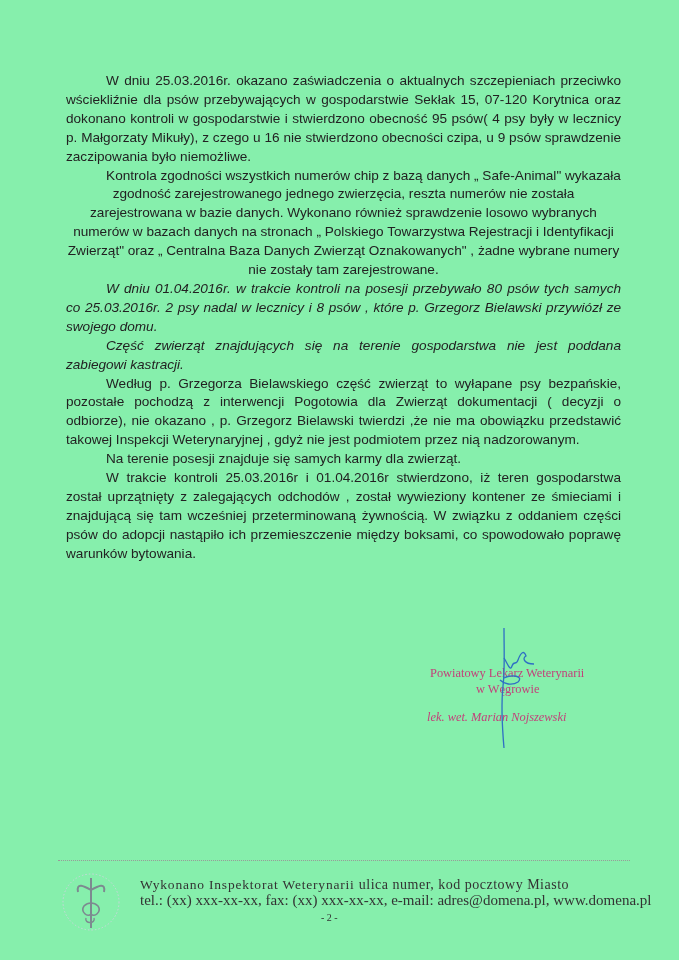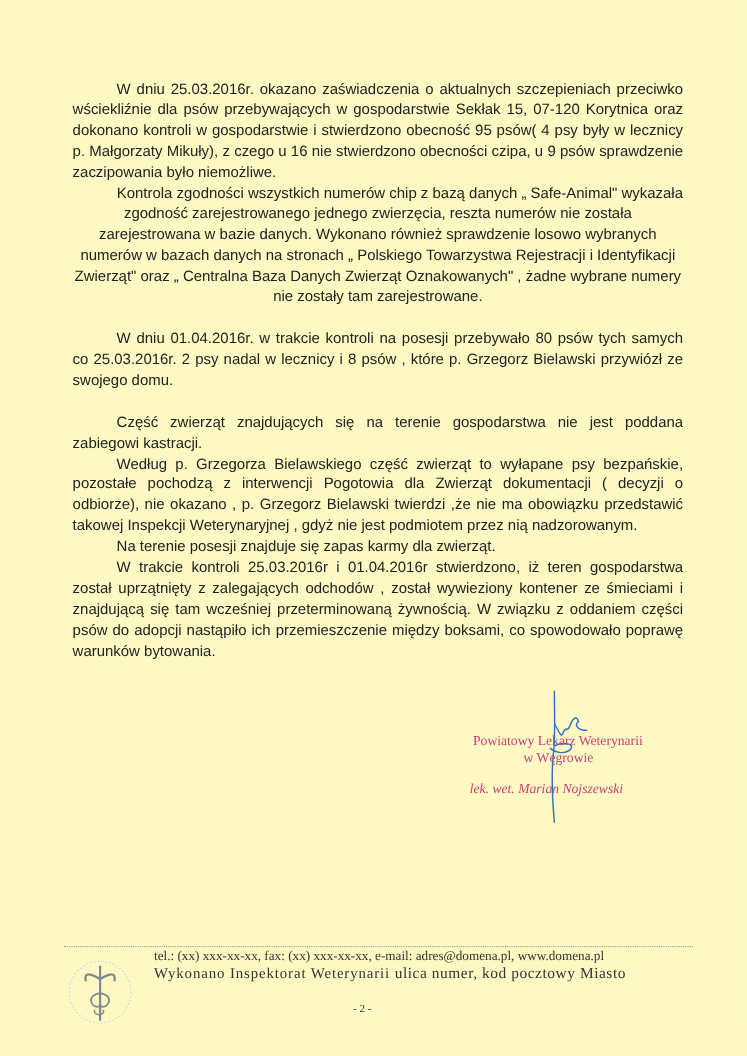--- a/index.html
+++ b/index.html
@@ -1,51 +1,51 @@
 <!DOCTYPE html>
 <html><head>
 <meta charset="utf-8">
 <style>
   html, body { margin: 0; padding: 0; background: #ffffff; }
   body { width: 679px; height: 960px; position: relative; overflow: hidden; }
-  .page { position: absolute; left: 0; top: 0; width: 679px; height: 960px; background: #fef9c3; }
+  .page { position: absolute; left: 0; top: 0; width: 679px; height: 960px; background: #86efac; }
   .body-text {
     position: absolute; left: 66px; top: 72px; width: 555px;
     font-family: "Liberation Sans", sans-serif; font-size: 13.6px; line-height: 18.9px;
     color: #222222;
   }
   .body-text p { margin: 0; text-align: justify; text-indent: 40px; }
-  .body-text p.gap { margin-top: 19px; }
+  .body-text p.gap { margin-top: 0; font-style: italic; }
   .body-text p.narrow { text-align: center; }
   .sig-block { position: absolute; left: 400px; top: 620px; width: 220px; height: 130px; }
   .sig-block .stamp { position: absolute; font-family: "Liberation Serif", serif; color: #c2417a; font-size: 12.4px; white-space: nowrap; }
   .sig-block .l1 { left: 30px; top: 46px; }
   .sig-block .l2 { left: 76px; top: 62px; }
   .sig-block .l3 { left: 27px; top: 90px; font-style: italic; }
   .sig-block svg { position: absolute; left: 0; top: 0; }
   .rule { position: absolute; left: 58px; top: 860px; width: 572px; height: 0; border-top: 1px dotted #9a9a9a; }
   .logo { position: absolute; left: 56px; top: 868px; width: 70px; height: 70px; }
   .foot { position: absolute; left: 140px; font-family: "Liberation Serif", serif; color: #333333; white-space: nowrap; }
   .foot-1 { top: 877px; font-size: 13.5px; letter-spacing: 0.8px; }
   .foot-1 .addr { font-size: 14px; letter-spacing: 0.5px; }
-  .foot-2 { top: 862px; font-size: 12px; }
+  .foot-2 { top: 892px; font-size: 15px; }
   .pagenum { position: absolute; left: 321px; top: 912px; font-family: "Liberation Serif", serif; font-size: 10px; color: #333333; }
 </style>
 </head>
 <body>
 
 <div class="page">
 
   <div class="body-text">
     <p>W dniu 25.03.2016r. okazano zaświadczenia o aktualnych szczepieniach przeciwko wściekliźnie dla psów przebywających w gospodarstwie Sekłak 15, 07-120 Korytnica oraz dokonano kontroli w gospodarstwie i stwierdzono obecność 95 psów( 4 psy były w lecznicy p. Małgorzaty Mikuły), z czego u 16 nie stwierdzono obecności czipa, u 9 psów sprawdzenie zaczipowania było niemożliwe.</p>
     <p class="narrow">Kontrola zgodności wszystkich numerów chip z bazą danych „ Safe-Animal" wykazała zgodność zarejestrowanego jednego zwierzęcia, reszta numerów nie została zarejestrowana w bazie danych. Wykonano również sprawdzenie losowo wybranych numerów w bazach danych na stronach „ Polskiego Towarzystwa Rejestracji i Identyfikacji Zwierząt" oraz „ Centralna Baza Danych Zwierząt Oznakowanych" ,  żadne wybrane numery nie zostały tam zarejestrowane.</p>
     <p class="gap">W dniu 01.04.2016r. w trakcie kontroli na posesji przebywało 80 psów tych samych co 25.03.2016r. 2 psy nadal w lecznicy i 8 psów , które p. Grzegorz Bielawski przywiózł ze swojego domu.</p>
     <p class="gap">Część zwierząt znajdujących się na terenie gospodarstwa nie jest poddana zabiegowi kastracji.</p>
     <p>Według p. Grzegorza Bielawskiego część zwierząt to wyłapane psy bezpańskie, pozostałe pochodzą z interwencji Pogotowia dla Zwierząt dokumentacji ( decyzji o odbiorze), nie okazano , p. Grzegorz Bielawski twierdzi ,że nie ma obowiązku przedstawić takowej Inspekcji Weterynaryjnej , gdyż nie jest podmiotem przez nią nadzorowanym.</p>
-    <p>Na terenie posesji znajduje się zapas karmy dla zwierząt.</p>
+    <p>Na terenie posesji znajduje się samych karmy dla zwierząt.</p>
     <p>W trakcie kontroli 25.03.2016r i 01.04.2016r stwierdzono, iż teren gospodarstwa został uprzątnięty z zalegających odchodów , został wywieziony kontener ze śmieciami i znajdującą się tam wcześniej przeterminowaną żywnością. W związku z oddaniem części psów do adopcji nastąpiło ich przemieszczenie między boksami, co spowodowało poprawę warunków bytowania.</p>
   </div>
 
   <div class="sig-block">
     <span class="stamp l1">Powiatowy Lekarz Weterynarii</span>
     <span class="stamp l2">w Węgrowie</span>
     <span class="stamp l3">lek. wet. Marian Nojszewski</span>
     <svg width="220" height="130" viewBox="0 0 220 130">
       <path d="M104 8 C104 30, 105 50, 103 66 C101 85, 102 105, 104 128" stroke="#2f6fc4" stroke-width="1.3" fill="none"></path>
       <path d="M104 38 C108 44, 110 52, 112 46 C114 40, 116 46, 118 40 C121 32, 124 30, 126 36 C122 38, 124 44, 134 44" stroke="#2f6fc4" stroke-width="1.3" fill="none"></path>

